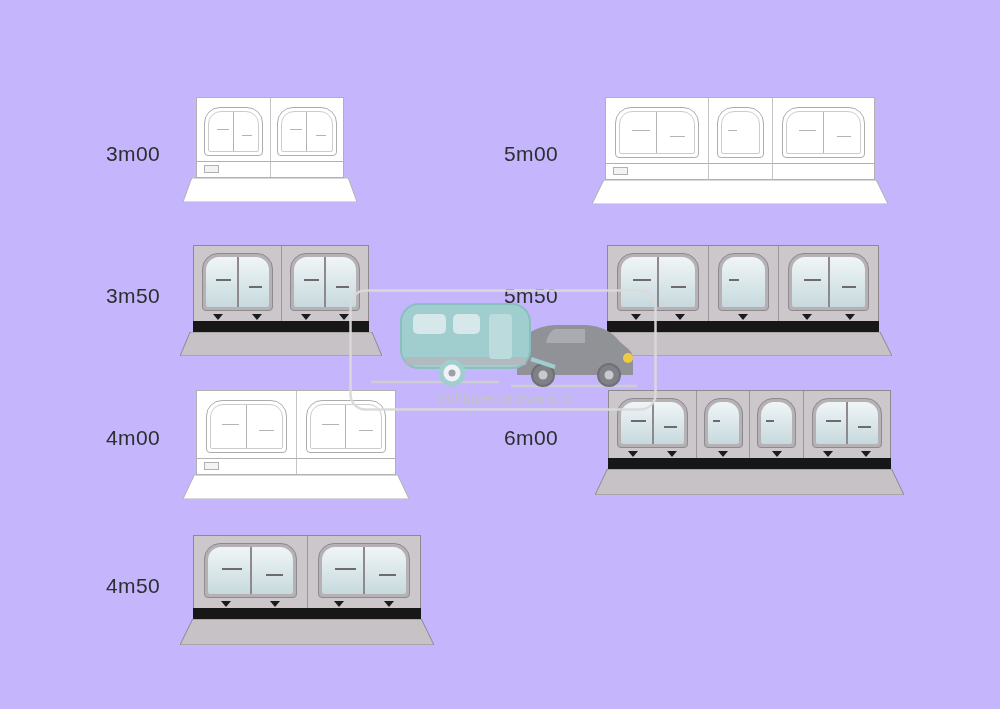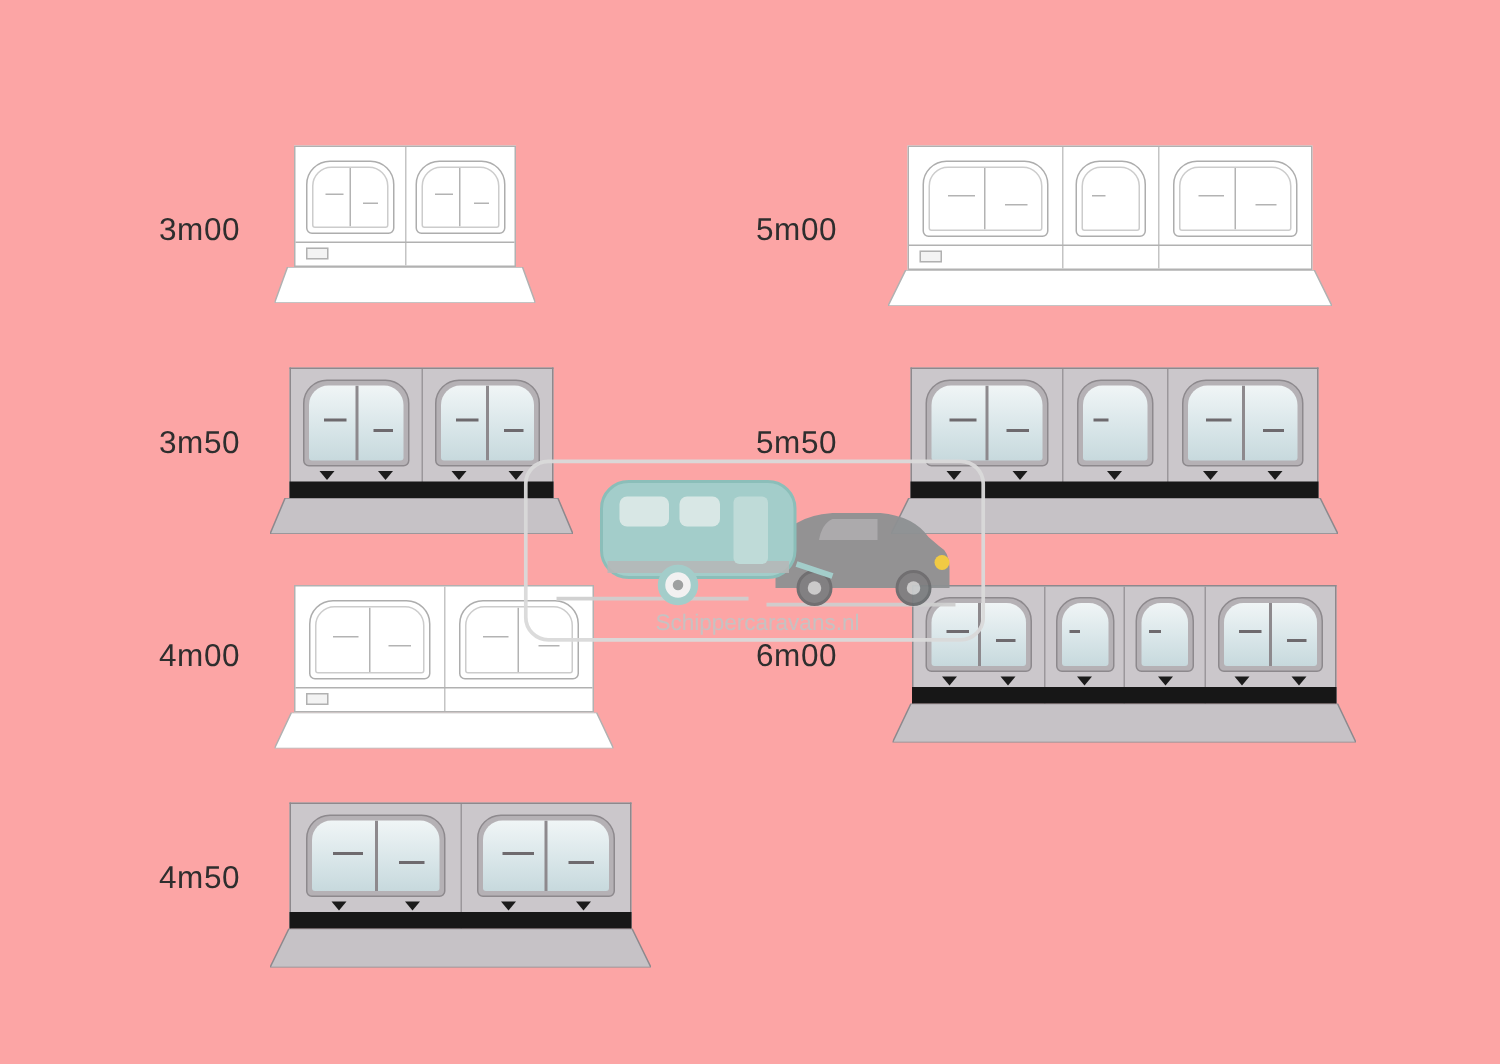--- a/index.html
+++ b/index.html
@@ -1,18 +1,18 @@
 <!DOCTYPE html>
 <html><head>
 <meta charset="utf-8">
 <style>
   * { margin:0; padding:0; box-sizing:border-box; }
   html,body { background:#ffffff; }
   body { width:1000px; height:709px; font-family:"Liberation Sans", sans-serif; overflow:hidden; }
-  .stage { position:relative; width:1000px; height:709px; background:#fca5a5; }
+  .stage { position:relative; width:1000px; height:709px; background:#c4b5fd; }
 
   .size-label { position:absolute; font-size:21px; color:#2e2e2e; letter-spacing:0.4px; z-index:1; }
 
   .awning { position:absolute; z-index:1; }
   .awn-body { position:relative; display:flex; }
   .outline .awn-body { background:#ffffff; border:1px solid #b1b1b1; }
   .filled  .awn-body { background:#cbc7cb; border:1px solid #8d898d; border-bottom:none; }
 
   .panel { position:relative; height:100%; }
   .filled  .panel + .panel { border-left:1px solid #9b979b; }
@@ -42,21 +42,21 @@
   .tri { position:absolute; bottom:12px; width:0; height:0; z-index:3; transform:translateX(-50%);
          border-left:5px solid transparent; border-right:5px solid transparent; border-top:6px solid #1b1b1b; }
 
   .band { position:absolute; left:0; right:0; bottom:15px; height:0; border-top:1px solid #b1b1b1; }
   .tag  { position:absolute; left:7px; bottom:4px; width:15px; height:8px; border:1px solid #b1b1b1; background:#f3f3f3; }
 
   .skirt { display:block; height:24px; width:calc(100% + 26px); margin-left:-13px; }
   .outline .skirt polygon { fill:#ffffff; stroke:#b1b1b1; }
   .filled  .skirt polygon { fill:#c6c2c6; stroke:#8d898d; }
 
-  .watermark { position:absolute; left:349px; top:306px; width:344px; height:122px; z-index:2; opacity:0.95; }
+  .watermark { position:absolute; left:349px; top:289px; width:344px; height:122px; z-index:2; opacity:0.95; }
 </style>
 </head>
 <body>
 
 <div class="stage">
 
   <div class="size-label" style="left:106px;top:142px">3m00</div>
   <div class="size-label" style="left:504px;top:142px">5m00</div>
   <div class="size-label" style="left:106px;top:284px">3m50</div>
   <div class="size-label" style="left:504px;top:284px">5m50</div>

